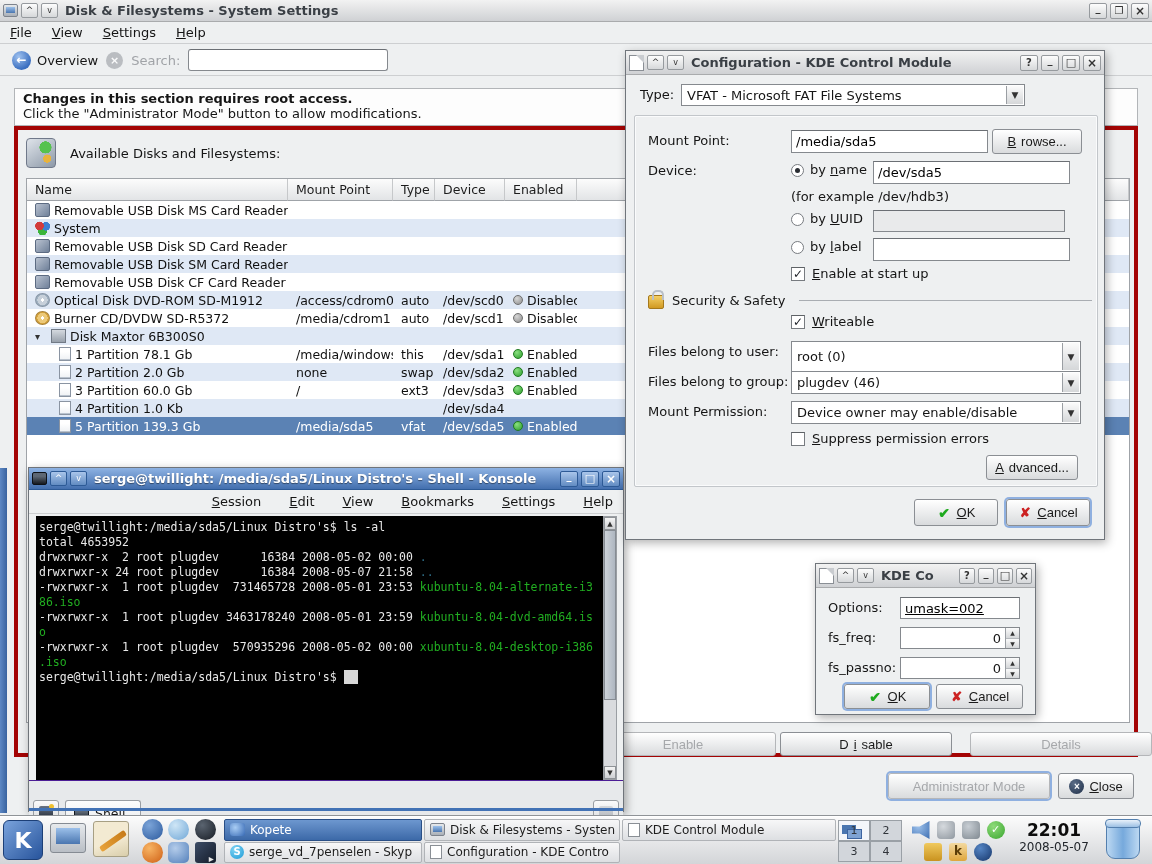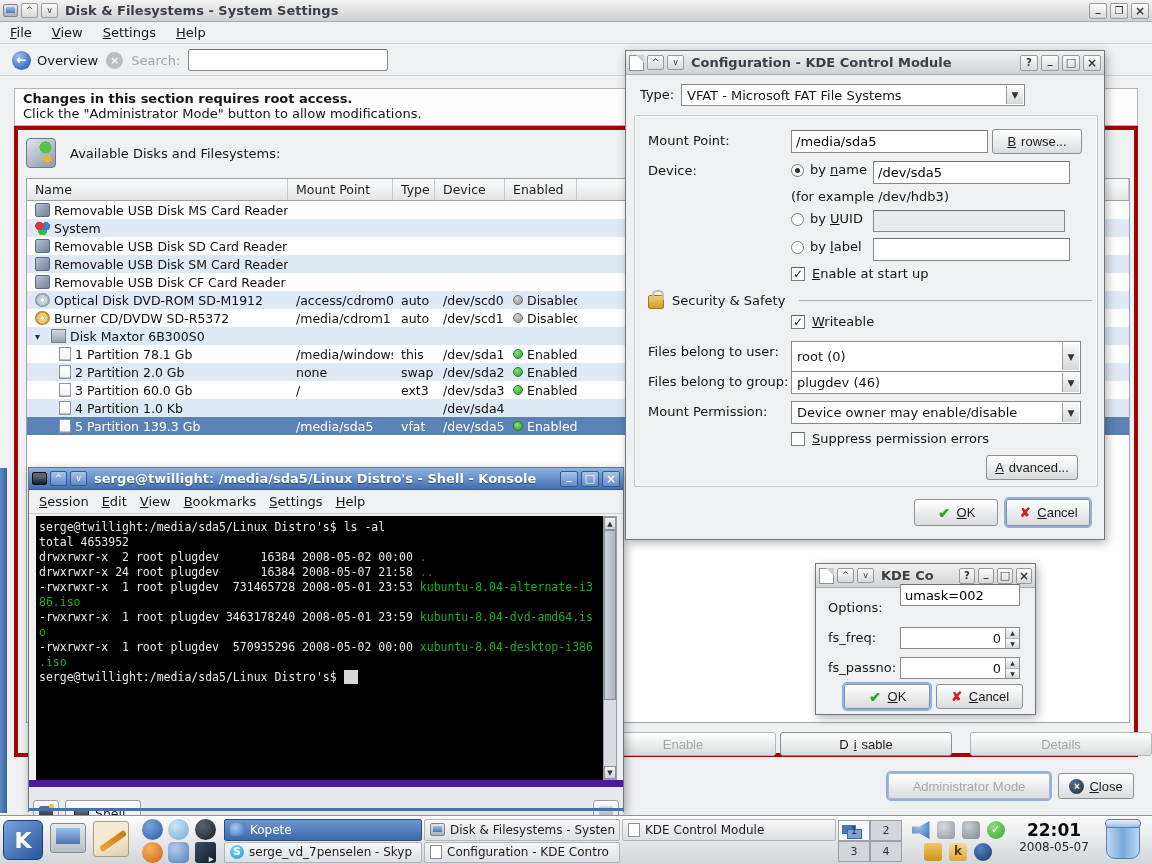--- a/index.html
+++ b/index.html
@@ -104,28 +104,28 @@
   #btn-admin { left:888px; top:773px; width:162px; height:26px; }
   #btn-close { left:1058px; top:773px; width:76px; height:26px; }
   .close-ic { width:15px; height:15px; border-radius:50%; background:radial-gradient(circle at 35% 30%,#5a6c86,#20304a); color:#fff; font-size:10px; font-weight:bold; display:flex; align-items:center; justify-content:center; }
   .close-ic::before { content:"×"; }
 
   
   #desktop-strip { position:absolute; left:0; top:468px; width:7px; height:345px; background:linear-gradient(90deg,#5d88c4,#39639f); }
 
   
   #konsole-window { left:28px; top:467px; width:596px; height:345px; border:1px solid #6f7largo; border:1px solid #6f747a; box-shadow:2px 3px 9px rgba(0,0,0,.35); }
-  #konsole-menubar { left:0; top:22px; width:100%; height:24px; border-bottom:1px solid #cdcfd1; gap:13px; }
+  #konsole-menubar { left:0; top:22px; width:100%; height:24px; border-bottom:1px solid #cdcfd1; gap:28px;justify-content:flex-end; }
   #terminal { position:absolute; left:7px; top:48px; width:567px; height:264px; background:#000; padding:4px 3px; font:11.5px/15px "DejaVu Sans Mono","Liberation Mono",monospace; white-space:pre; overflow:hidden; }
   .seg-fg { color:#e8e8e8; } .seg-dir { color:#2f6d86; } .seg-exe { color:#21ad21; }
   .seg-cur { background:#d8d8d8; color:#d8d8d8; }
   #term-scroll { position:absolute; left:574px; top:48px; width:14px; height:264px; background:#d9dbde; border:1px solid #9a9ea3; }
   .scr-arrow { position:absolute; left:0; width:12px; height:13px; background:linear-gradient(#f4f4f4,#cfd1d4); border:1px solid #8f9397; font-size:7px; color:#333; display:flex; align-items:center; justify-content:center; }
   #term-thumb { position:absolute; left:0; top:13px; width:12px; height:170px; background:linear-gradient(90deg,#cdd3da,#aeb6c0); border:1px solid #868c93; }
-  #konsole-tabbar { position:absolute; left:0; top:312px; width:100%; height:46px; background:#e7e9eb; border-top:7px solid #4c1d95; display:flex; align-items:flex-end; padding:0 4px; }
+  #konsole-tabbar { position:absolute; left:0; top:312px; width:100%; height:46px; background:#e7e9eb; border-top:1px solid #4c1d95; display:flex; align-items:flex-end; padding:0 4px; }
   .tab-sq { width:26px; height:23px; border:1px solid #9a9ea3; border-radius:3px; background:linear-gradient(#fbfbfb,#d9dbdd); margin-bottom:3px; display:flex; align-items:center; justify-content:center; position:relative; }
   .tab-new-ic { width:14px; height:11px; background:linear-gradient(#6a7484,#2b3340); border-radius:2px; }
   .tab-new-ic::after { content:""; position:absolute; right:4px; top:3px; width:5px; height:5px; border-radius:50%; background:#f0c12f; }
   .tab-detach-ic { width:14px; height:11px; background:linear-gradient(#c3c7cc,#9aa0a8); border-radius:2px; opacity:.6; }
   #shell-tab { height:26px; margin:0 0 0 6px; padding:0 14px 0 8px; display:flex; align-items:center; gap:6px; background:linear-gradient(#fdfdfd,#e8eaec); border:1px solid #9a9ea3; border-bottom:none; border-radius:3px 3px 0 0; font-size:12.5px; }
   .mini-term { width:15px; height:12px; background:linear-gradient(#5d6774 30%,#1d232c); border:1px solid #11161d; border-radius:2px; }
   #konsole-bottom { position:absolute; left:0; bottom:0; width:100%; height:3px; background:#4272b5; }
   #tabbar-spacer { flex:1; }
 
   
@@ -563,21 +563,21 @@
       <span class="tb-sm g-shadeup"></span>
       <span class="tb-sm g-shadedn"></span>
       <span class="tb-title">KDE Co</span>
       <span class="tb-btn g-help"></span>
       <span class="tb-btn g-min"></span>
       <span class="tb-btn g-max"></span>
       <span class="tb-btn g-close"></span>
     </div>
 
     <span class="lbl" style="left:12px; top:36px;">Options:</span>
-    <input class="sunken" style="left: 84px; top: 20px; width: 120px; height: 22px;" value="umask=002">
+    <input class="sunken" style="left: 84px; top: 33px; width: 120px; height: 22px; text-decoration: underline;" value="umask=002">
 
     <span class="lbl" style="left:12px; top:66px;">fs_freq:</span>
     <div class="spin" style="left:84px; top:63px; width:120px; height:22px;">
       <span class="val">0</span>
       <span class="updown">
           <span>▲</span>
           <span>▼</span>
         </span>
     </div>
 

